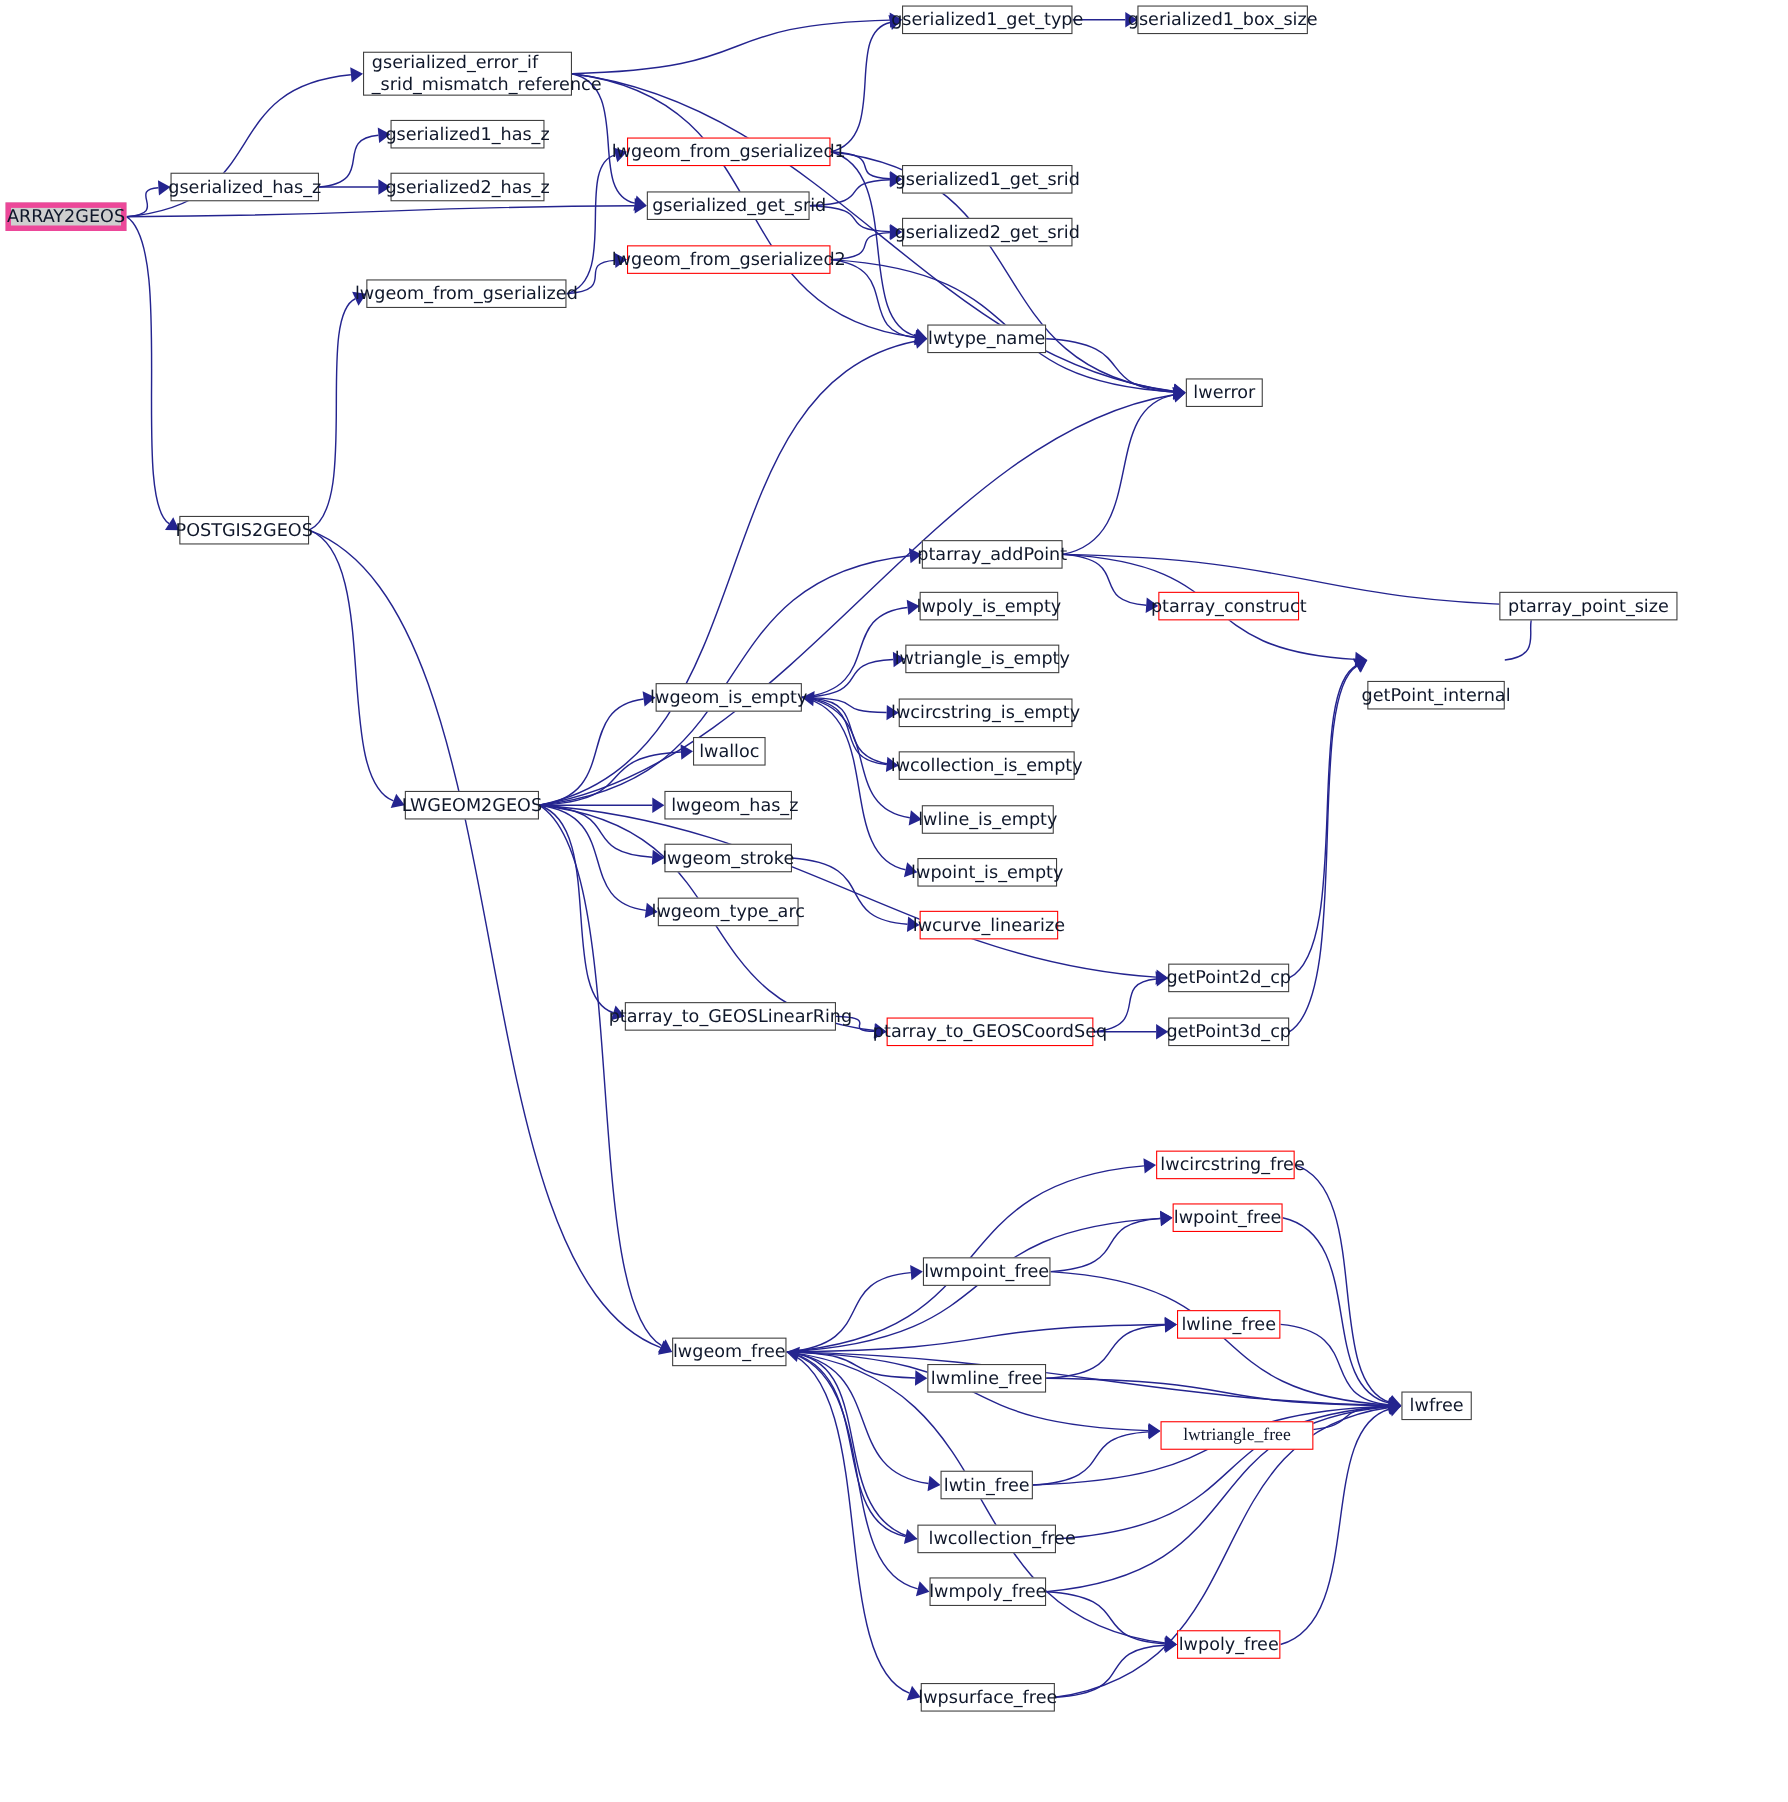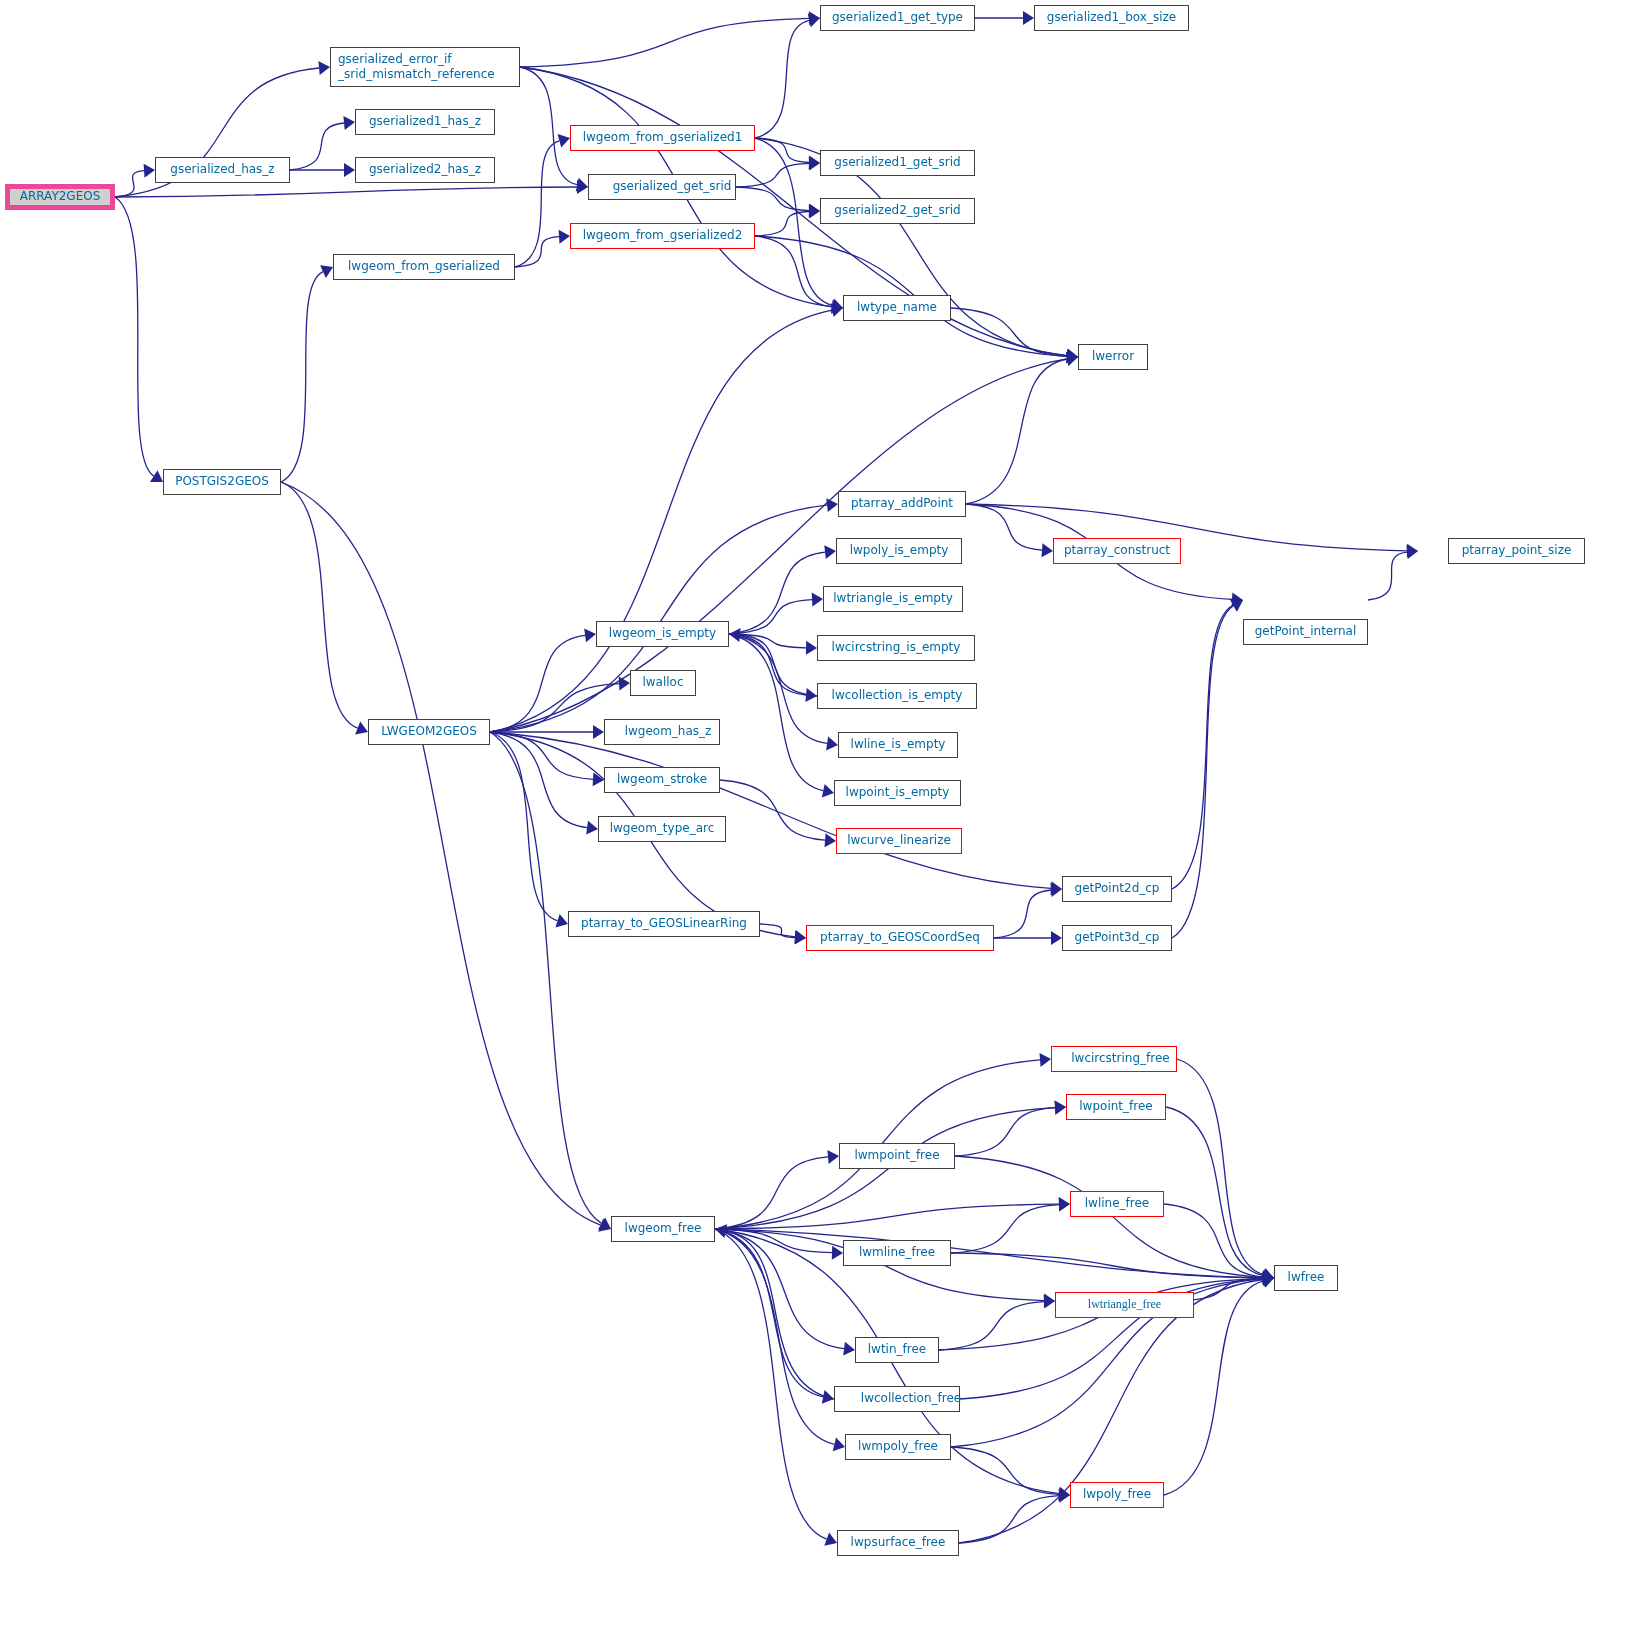--- a/index.html
+++ b/index.html
@@ -1,21 +1,21 @@
 <!DOCTYPE html>
 <html><head>
 <meta charset="utf-8">
 <style>
   html,body{margin:0;padding:0;background:#ffffff;}
   body{font-family:"DejaVu Sans","Liberation Sans",sans-serif;}
   #canvas{position:relative;width:1625px;height:1638px;background:#fff;overflow:hidden;}
   #edges{position:absolute;left:0;top:0;width:1625px;height:1638px;}
   .node{position:absolute;box-sizing:border-box;background:#ffffff;border:1px solid #404040;
         display:flex;align-items:center;justify-content:center;text-align:center;
-        font-size:12px;color:#0369a1;line-height:1.12;white-space:pre;letter-spacing:0px;}
+        font-size:16px;color:#0f172a;line-height:1.12;white-space:pre;letter-spacing:0px;}
   .node.red{border:1px solid #ff0000;}
   .node.root{background:#cfcfcf;border:5px solid #ec4899;}
   .node.twoline{line-height:1.22;text-align:left;justify-content:flex-start;padding-left:7px;}
   .edge{fill:none;stroke:#24248f;stroke-width:1.3px;}
   .ahead{fill:#24248f;stroke:none;}
 </style>
 </head>
 <body>
 
 <div id="canvas">
@@ -204,21 +204,21 @@
       <div class="node" style="left: 588px; top: 174px; width: 148px; height: 26px; padding-left: 20px;">gserialized_get_srid</div>
       <div class="node" style="left: 820px; top: 150px; width: 155px; height: 26px;">gserialized1_get_srid</div>
       <div class="node" style="left: 820px; top: 198px; width: 155px; height: 26px;">gserialized2_get_srid</div>
       <div class="node red" style="left: 570px; top: 223px; width: 185px; height: 26px;">lwgeom_from_gserialized2</div>
       <div class="node" style="left: 333px; top: 254px; width: 182px; height: 26px;">lwgeom_from_gserialized</div>
       <div class="node" style="left: 843px; top: 295px; width: 108px; height: 26px;">lwtype_name</div>
       <div class="node" style="left: 1078px; top: 344px; width: 70px; height: 26px;">lwerror</div>
       <div class="node" style="left: 163px; top: 469px; width: 118px; height: 26px;">POSTGIS2GEOS</div>
       <div class="node" style="left: 838px; top: 491px; width: 128px; height: 26px;">ptarray_addPoint</div>
       <div class="node red" style="left: 1053px; top: 538px; width: 128px; height: 26px;">ptarray_construct</div>
-      <div class="node" style="left: 1448px; top: 538px; width: 137px; height: 26px;">ptarray_point_size</div>
+      <div class="node" style="left: 1363px; top: 538px; width: 162px; height: 26px;">ptarray_point_size</div>
       <div class="node" style="left: 836px; top: 538px; width: 126px; height: 26px;">lwpoly_is_empty</div>
       <div class="node" style="left: 823px; top: 586px; width: 140px; height: 26px;">lwtriangle_is_empty</div>
       <div class="node" style="left: 1243px; top: 587px; width: 125px; height: 26px; margin-top: 32px;">getPoint_internal</div>
       <div class="node" style="left: 817px; top: 635px; width: 158px; height: 26px;">lwcircstring_is_empty</div>
       <div class="node" style="left: 596px; top: 621px; width: 133px; height: 26px;">lwgeom_is_empty</div>
       <div class="node" style="left: 817px; top: 683px; width: 160px; height: 26px;">lwcollection_is_empty</div>
       <div class="node" style="left: 630px; top: 670px; width: 66px; height: 26px;">lwalloc</div>
       <div class="node" style="left: 838px; top: 732px; width: 120px; height: 26px;">lwline_is_empty</div>
       <div class="node" style="left: 368px; top: 719px; width: 122px; height: 26px;">LWGEOM2GEOS</div>
       <div class="node" style="left: 604px; top: 719px; width: 116px; height: 26px; padding-left: 12px;">lwgeom_has_z</div>

